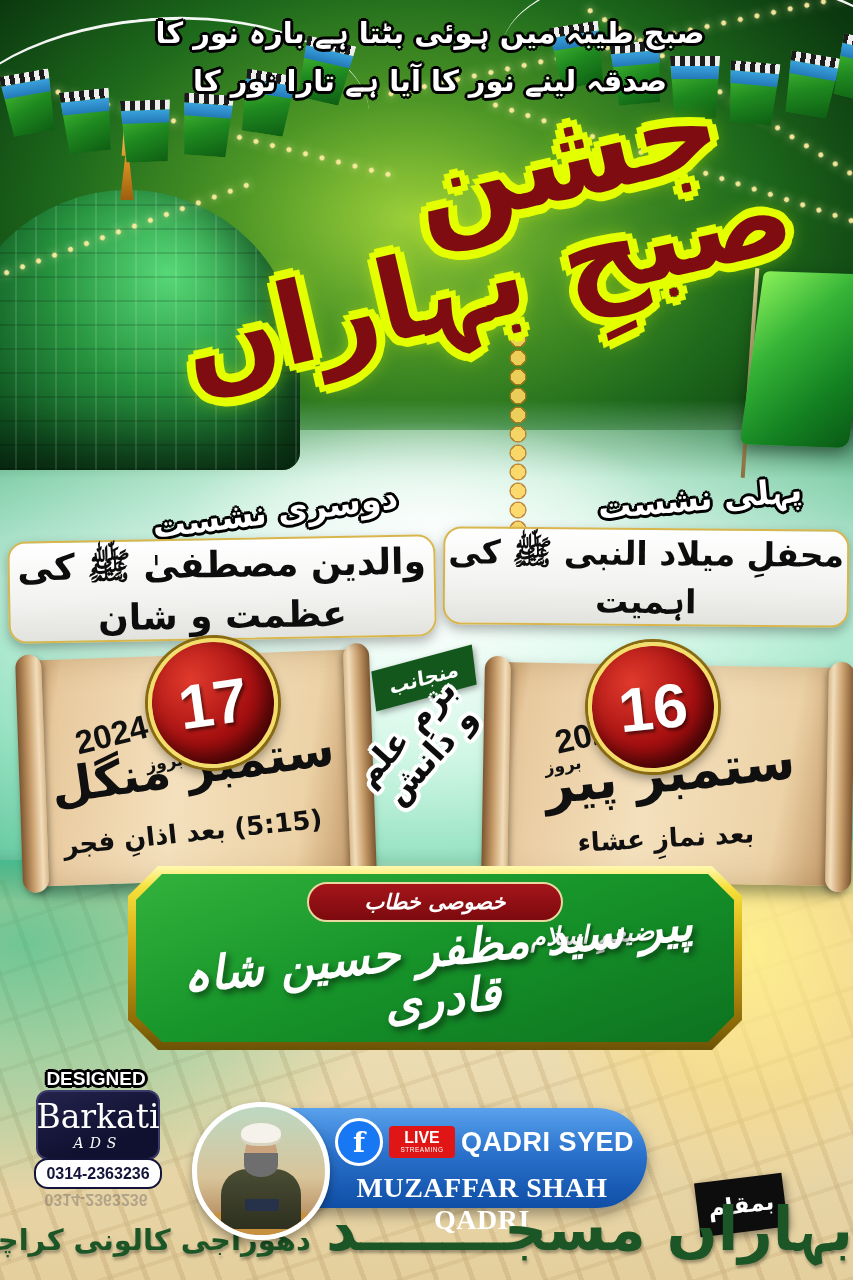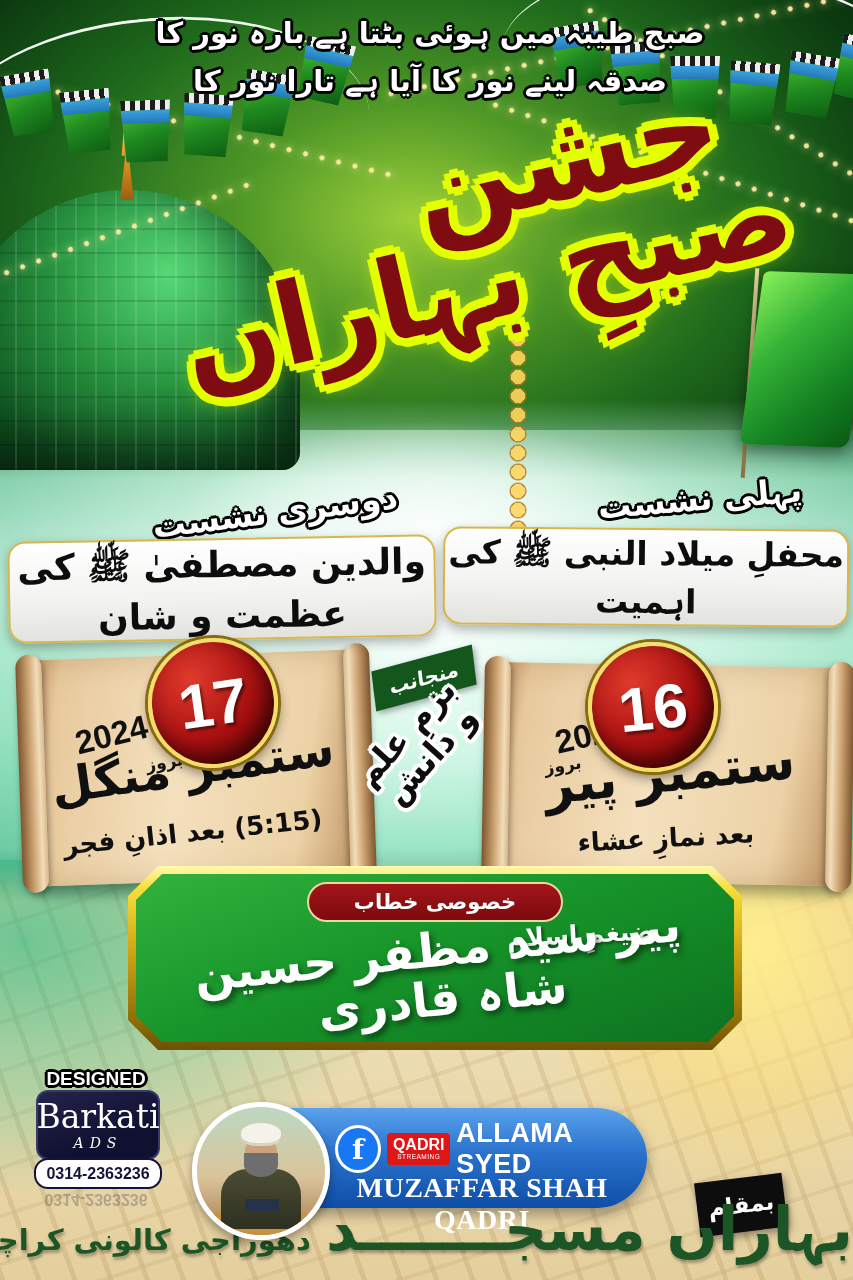--- a/index.html
+++ b/index.html
@@ -81,21 +81,21 @@
   .s-main{position:absolute;font-weight:bold;color:#101010;text-align:center;}
   .s-note{position:absolute;font-weight:bold;color:#101010;text-align:center;font-size:26px;}
   .org-label{background:#14571d;color:#fff;font-weight:bold;font-size:20px;display:flex;align-items:center;justify-content:center;
     box-shadow:2px 3px 6px rgba(0,0,0,.35);z-index:6;}
   .org-name{font-weight:bold;font-size:33px;color:#0d0d0d;text-align:center;line-height:1.02;z-index:6;
     text-shadow:-3px -3px 0 #fff,3px -3px 0 #fff,-3px 3px 0 #fff,3px 3px 0 #fff,0 4px 0 #fff,0 -4px 0 #fff,4px 0 0 #fff,-4px 0 0 #fff;}
   
   .gold-frame{left:128px;top:866px;width:614px;height:184px;z-index:7;
     background:linear-gradient(180deg,#fff9b0 0%,#f6df3a 12%,#d2a713 45%,#8d6c08 85%,#6b5206 100%);
     clip-path:polygon(30px 0,calc(100% - 30px) 0,100% 30px,100% calc(100% - 30px),calc(100% - 30px) 100%,30px 100%,0 calc(100% - 30px),0 30px);
-    filter:drop-shadow(0 8px 14px rgba(0,0,0,.35));}
+    filter:drop-shadow(0 8px 14px rgba(0,0,0,.35));font-style:italic;}
   .green-inner{position:absolute;inset:8px;
     clip-path:polygon(26px 0,calc(100% - 26px) 0,100% 26px,100% calc(100% - 26px),calc(100% - 26px) 100%,26px 100%,0 calc(100% - 26px),0 26px);
     background:linear-gradient(160deg,#33b23d 0%,#17952a 45%,#0d7220 100%);}
   .special-pill{position:absolute;left:50%;top:8px;transform:translateX(-50%);width:252px;height:36px;
     background:linear-gradient(#a5151a,#7c0a0e);border:2px solid #e9d8a0;border-radius:20px;
     display:flex;align-items:center;justify-content:center;color:#fff;font-weight:bold;font-size:21px;}
   .honorific{position:absolute;right:80px;top:46px;color:#fff;font-weight:bold;font-size:25px;transform:rotate(-3deg);
     text-shadow:2px 2px 3px rgba(0,0,0,.45);}
   .speaker-name{position:absolute;left:14px;top:52px;width:580px;text-align:center;color:#fff;font-weight:bold;
     font-size:47px;line-height:1.04;transform:rotate(-6deg);text-shadow:3px 4px 6px rgba(0,0,0,.5);}
@@ -237,24 +237,24 @@
     <div class="designer-name">Barkati</div>
     <div class="designer-sub">ADS</div>
   </div>
   <div class="abs designer-phone">0314-2363236</div>
   <div class="abs phone-reflect">0314-2363236</div>
 
   <div class="abs blue-banner">
     <div class="fb-row">
       <div class="fb-circle">f</div>
       <div class="live-badge">
-        <div class="live-word">QADRI</div>
+        <div class="live-word">LIVE</div>
         <div class="streaming-word">STREAMING</div>
       </div>
-      <div class="en-line1">ALLAMA SYED</div>
+      <div class="en-line1">QADRI SYED</div>
     </div>
     <div class="en-line2">MUZAFFAR SHAH QADRI</div>
   </div>
 
   <div class="abs avatar">
     <div class="av-desk"></div>
     <div class="av-body"></div>
     <div class="av-head"></div>
     <div class="av-beard"></div>
     <div class="av-turban"></div>

